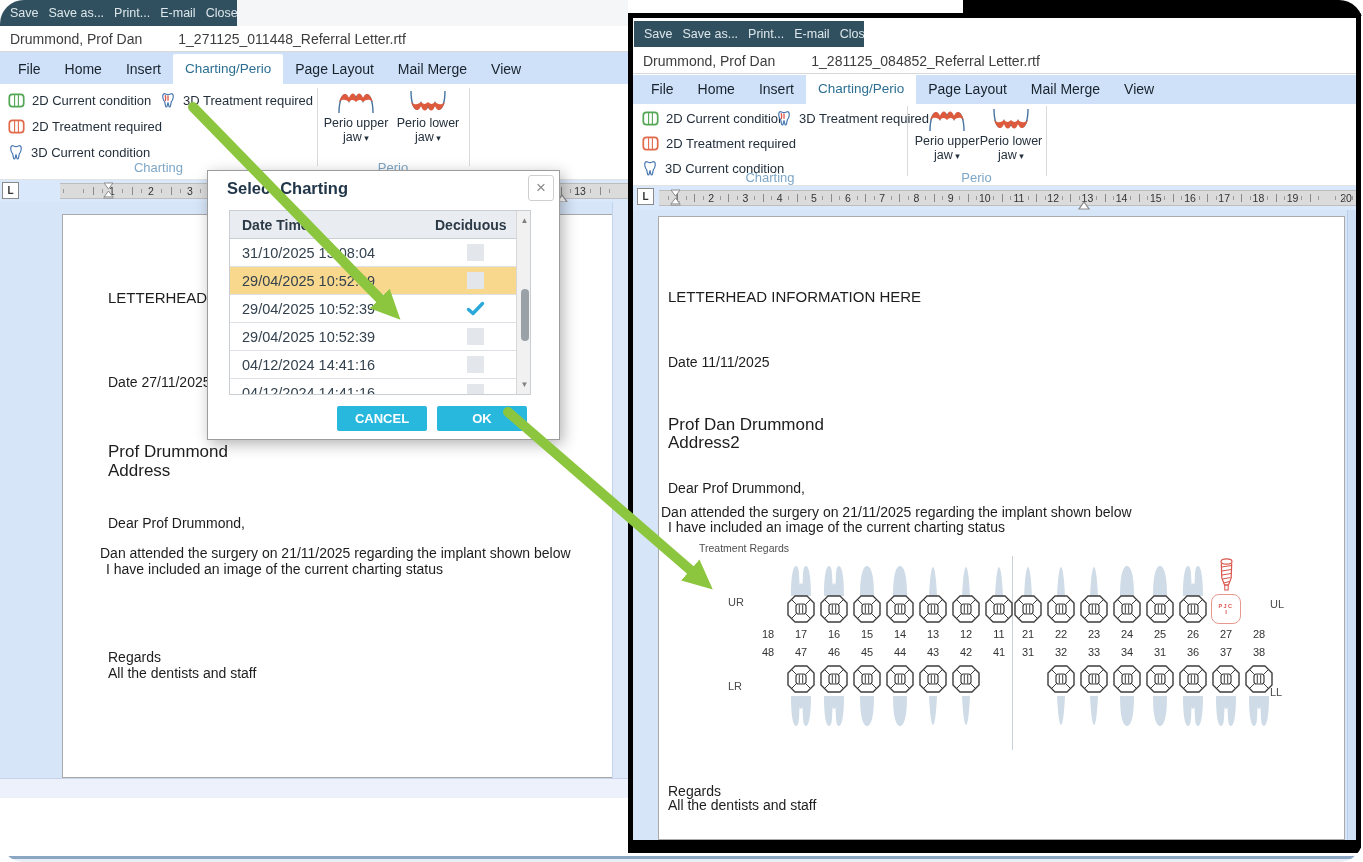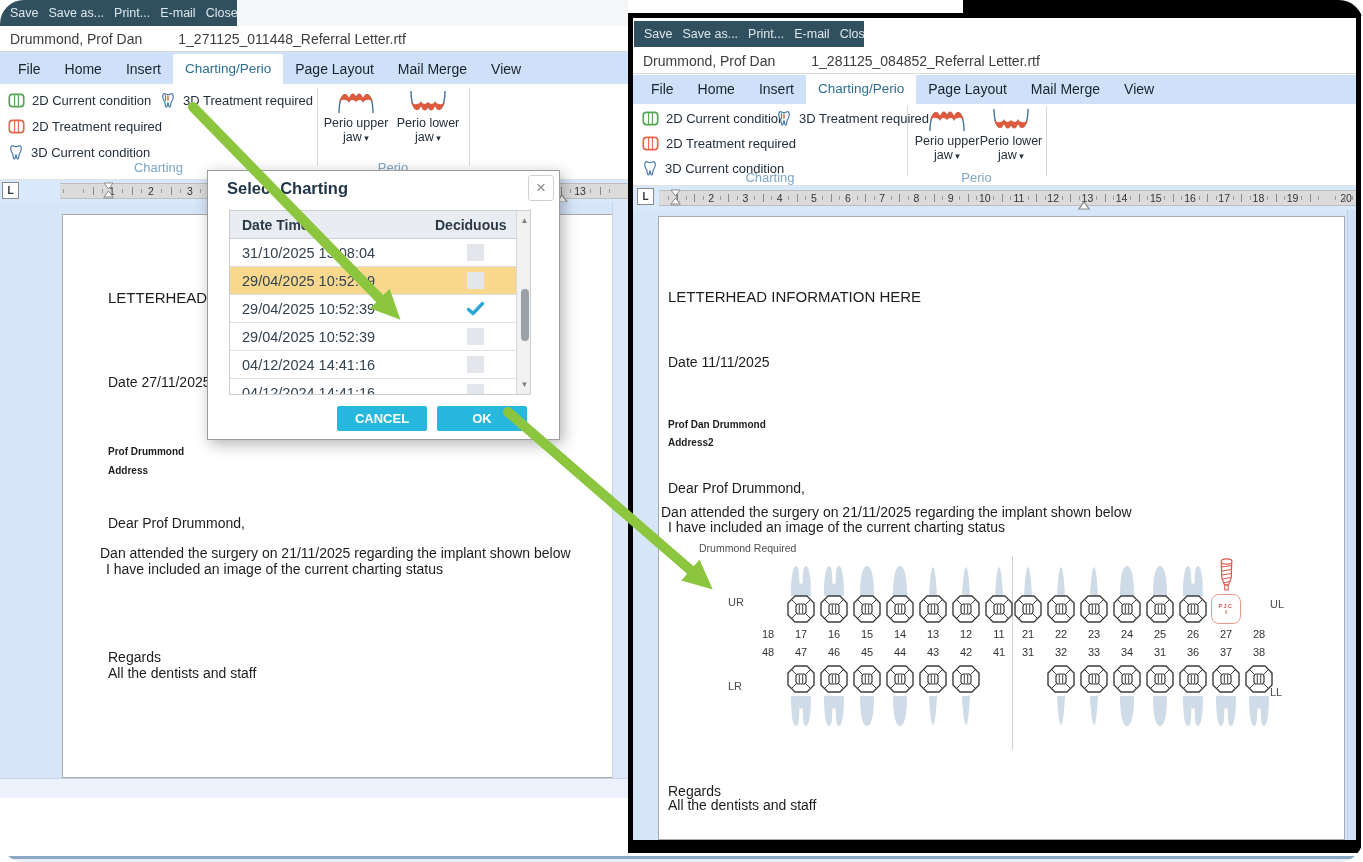--- a/index.html
+++ b/index.html
@@ -1,21 +1,21 @@
 <!DOCTYPE html>
 <html><head>
 <meta charset="utf-8">
 <style>
   html,body{margin:0;padding:0;background:#fff;font-family:"Liberation Sans",sans-serif;}
   #canvas{position:relative;width:1363px;height:862px;overflow:hidden;background:#fff;border-radius:24px;}
   #canvas *{box-sizing:border-box;}
   .abs{position:absolute;}
   .nw{white-space:nowrap;}
   .docline{position:absolute;font-size:14px;color:#1d1d1d;white-space:nowrap;line-height:16px;}
-  .docbold{font-weight:bold;font-size:10px;}
+  .docbold{font-weight:normal;font-size:17px;}
   .menuitem{color:#dde7eb;font-size:12.5px;white-space:nowrap;cursor:pointer;}
   .tab{padding:0 12px;line-height:30px;height:30px;font-size:14px;color:#18222d;cursor:pointer;white-space:nowrap;}
   .ribitem{display:flex;align-items:center;gap:7px;font-size:13px;color:#24303c;cursor:pointer;white-space:nowrap;}
   .grouplabel{position:absolute;text-align:center;font-size:13px;color:#7ea7c7;}
   .sep{position:absolute;width:1px;background:#dadada;}
   .rnum{position:absolute;font-size:10.5px;color:#333;text-align:center;width:16px;line-height:12px;}
   .lstop{position:absolute;font-weight:bold;font-size:9px;color:#222;line-height:8px;}
   .tick{position:absolute;background:#8a8a8a;width:1px;}
   .dialog-btn{position:absolute;color:#fff;font-weight:bold;font-size:13px;text-align:center;line-height:25px;border-radius:2px;cursor:pointer;}
   .toothnum{position:absolute;font-size:11px;color:#333;width:24px;text-align:center;}
@@ -379,21 +379,21 @@
       <div style="position: absolute; left: 1347px; top: 210px; width: 9px; height: 630px; background: rgb(207, 224, 244); border-left: 1px solid rgb(185, 205, 232);"></div>
       <div class="docline" style="left: 668px; top: 289px; font-size: 15px;">LETTERHEAD INFORMATION HERE</div>
       <div class="docline" style="left: 668px; top: 354px;">Date  11/11/2025</div>
       <div class="docline docbold" style="left: 668px; top: 417px;">Prof  Dan Drummond</div>
       <div class="docline docbold" style="left: 668px; top: 435px;">Address2</div>
       <div class="docline" style="left: 668px; top: 480px;">Dear  Prof  Drummond,</div>
       <div class="docline" style="left: 661px; top: 504px;">Dan attended the surgery on 21/11/2025 regarding the implant shown below</div>
       <div class="docline" style="left: 668px; top: 519px;">I have included an image of the current charting status</div>
       <div class="docline" style="left: 668px; top: 783px;">Regards</div>
       <div class="docline" style="left: 668px; top: 797px;">All the dentists and staff</div>
-      <div class="docline" style="left: 699px; top: 540px; font-size: 10.5px; color: rgb(79, 79, 79);">Drummond Required</div>
+      <div class="docline" style="left: 699px; top: 540px; font-size: 10.5px; color: rgb(79, 79, 79);">Treatment Regards</div>
       <div style="position: absolute; left: 690px; top: 552px; width: 620px; height: 205px;">
         <div style="position: absolute; left: 322px; top: 4px; width: 1px; height: 194px; background: rgb(200, 207, 214);"></div>
         <div class="quadlabel" style="left: 38px; top: 44px;">UR</div>
         <div class="quadlabel" style="left: 580px; top: 46px;">UL</div>
         <div class="quadlabel" style="left: 38px; top: 128px;">LR</div>
         <div class="quadlabel" style="left: 580px; top: 134px;">LL</div>
         <div class="toothnum" style="left: 66px; top: 76px;">18</div>
         <div class="toothnum" style="left: 99px; top: 76px;">17</div>
         <div style="position: absolute; left: 98px; top: 10px; width: 26px; height: 34px;"><svg style="" width="26" height="34" viewBox="0 0 26 34">
             <path d="M3,34 C3,12 5.5,4 8,4 C10.5,4 11,9 11.2,16 L11.6,23 C12.4,20.5 13.6,20.5 14.4,23 L14.8,16 C15,9 15.5,4 18,4 C20.5,4 23,12 23,34 Z" fill="#cfdce7"></path>

